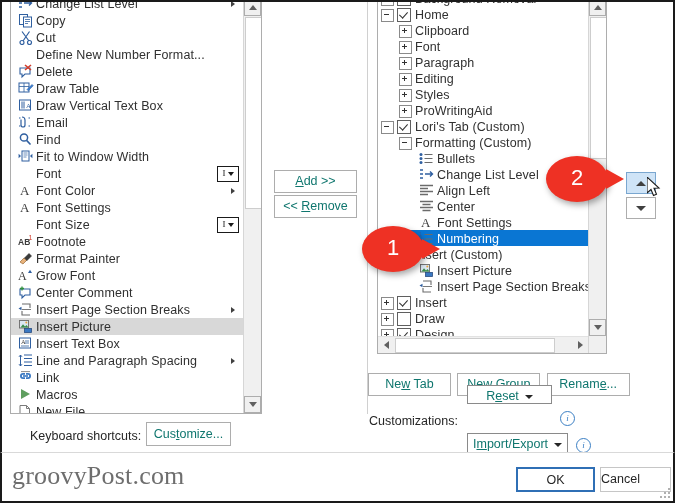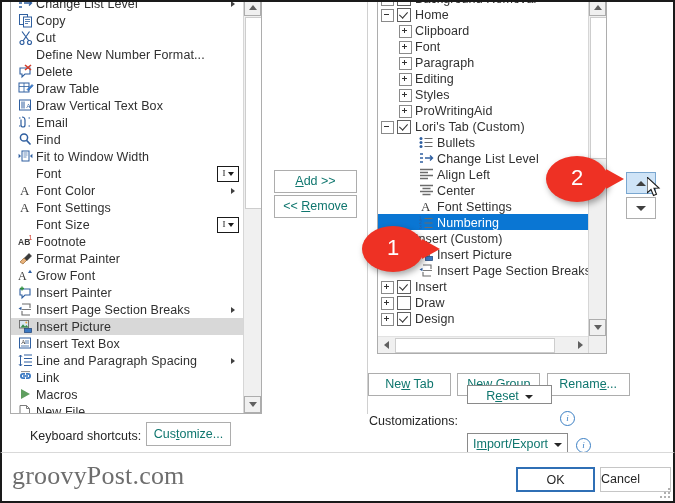--- a/index.html
+++ b/index.html
@@ -297,21 +297,21 @@
             </span>
             <span class="cmd-lbl">Grow Font</span>
           </div>
           <div class="cmd-row">
             <span class="cmd-ico">
               <svg width="16" height="15" viewBox="0 0 16 15">
                 <path d="M2 4h10v6H7l-3 3v-3H2z" fill="#fff" stroke="#2f5fa0" stroke-width="1.1"></path>
                 <path d="M4 1.5v4M2 3.5h4" stroke="#2f8f3f" stroke-width="1.3"></path>
               </svg>
             </span>
-            <span class="cmd-lbl">Insert Painter</span>
+            <span class="cmd-lbl">Center Comment</span>
           </div>
           <div class="cmd-row">
             <span class="cmd-ico">
               <svg width="16" height="15" viewBox="0 0 16 15">
                 <path d="M4 2h8v4" fill="none" stroke="#6b6b6b" stroke-width="1.1"></path>
                 <path d="M4 9v4h8" fill="none" stroke="#6b6b6b" stroke-width="1.1"></path>
                 <path d="M0.5 6.5 3.5 4.8v3.4z" fill="#2f5fa0"></path>
                 <path d="M4 7.5h9" stroke="#6b6b6b" stroke-width=".9"></path>
               </svg>
             </span>
@@ -438,20 +438,25 @@
           <div class="t-row">
             <span style="flex: 0 0 21px;"></span>
             <span class="exp plus"></span>
             <span class="t-lbl">ProWritingAid</span>
           </div>
           <div class="t-row">
             <span style="flex: 0 0 3px;"></span>
             <span class="exp"></span>
             <span class="chk on"></span>
             <span class="t-lbl">Lori's Tab (Custom)</span>
+          </div>
+          <div class="t-row">
+            <span style="flex: 0 0 21px;"></span>
+            <span class="exp"></span>
+            <span class="t-lbl">Formatting (Custom)</span>
           </div>
           <div class="t-row">
             <span style="flex: 0 0 39px;"></span>
             <span class="t-ico">
               <svg width="16" height="15" viewBox="0 0 16 15">
                 <circle cx="2" cy="3.5" r="1.5" fill="#2f5fa0"></circle>
                 <circle cx="2" cy="7.5" r="1.5" fill="#2f5fa0"></circle>
                 <circle cx="2" cy="11.5" r="1.5" fill="#2f5fa0"></circle>
                 <path d="M5.5 3.5h8M5.5 7.5h8M5.5 11.5h8" stroke="#6b6b6b" stroke-width="1.2"></path>
               </svg>

